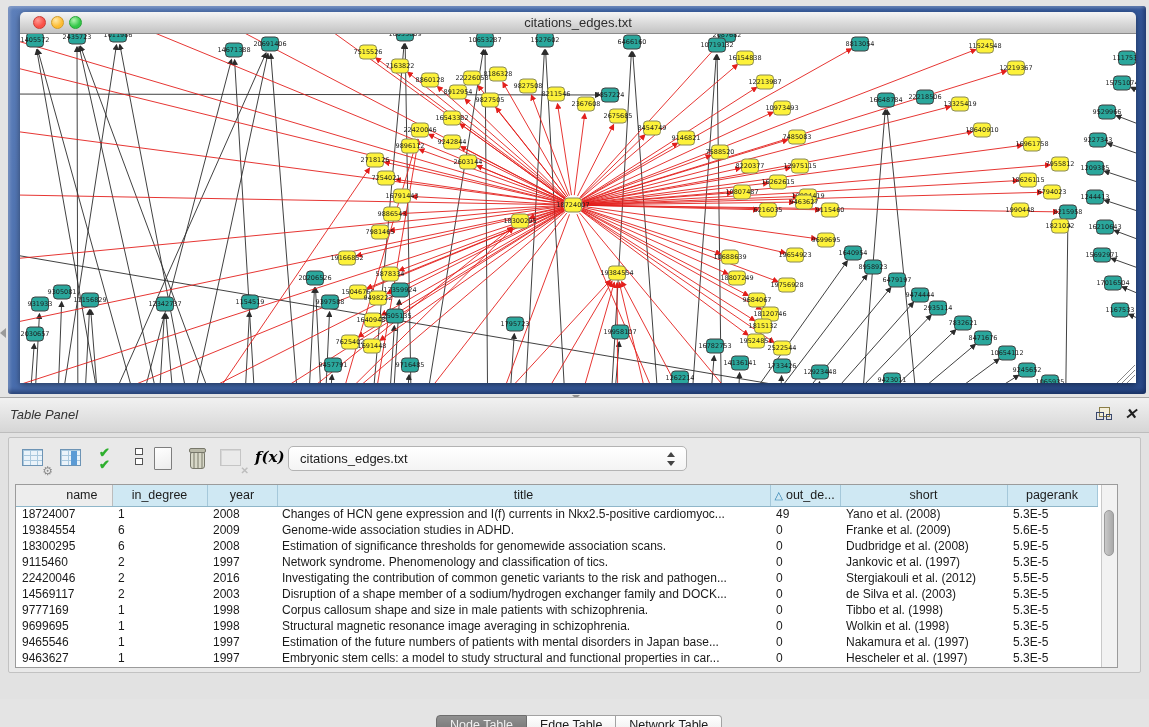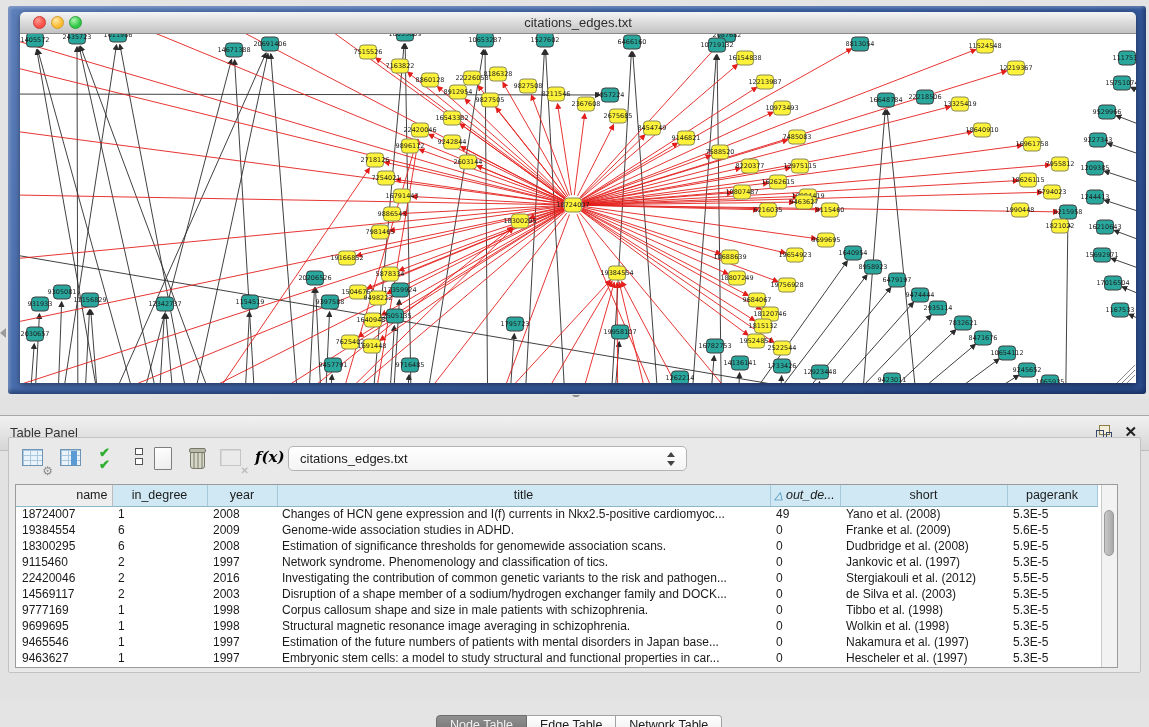--- a/index.html
+++ b/index.html
@@ -27,22 +27,22 @@
   .collapse-arrow{position:absolute;left:0px;top:328px;width:0;height:0;
     border-top:5px solid transparent;border-bottom:5px solid transparent;border-right:6px solid #9a9a9a;}
 
   
   .splitter-handle{position:absolute;left:566px;top:394px;width:16px;height:5px;}
   .splitter-handle::before{content:"";position:absolute;left:6px;top:1px;width:0;height:0;
     border-left:4px solid transparent;border-right:4px solid transparent;border-top:4px solid #8d8d8d;}
 
   
   .table-panel{position:absolute;left:0;top:397px;width:1149px;height:302px;background:#e2e2e2;}
-  .panel-titlebar{position:absolute;left:0;top:18px;width:1149px;height:34px;
-    background:linear-gradient(#f1f1f1,#d6d6d6);border-top:1px solid #a8a8a8;border-bottom:1px solid #bdbdbd;}
+  .panel-titlebar{position:absolute;left:0;top:0;width:1149px;height:34px;
+    background:linear-gradient(#f1f1f1,#d6d6d6);border-top:1px solid #a8a8a8;border-bottom:1px solid #bdbdbd;font-style:italic;}
   .panel-title{position:absolute;left:10px;top:0;line-height:33px;font-size:13px;color:#333;}
   .float-icon{position:absolute;right:38px;top:9px;width:15px;height:14px;}
   .float-icon .sq1{position:absolute;left:3px;top:0;width:9px;height:8px;border:1px solid #8a7d46;background:#f3eeda;}
   .float-icon .sq2{position:absolute;left:0;top:5px;width:6px;height:6px;border:1px solid #39476b;}
   .float-icon .sq3{position:absolute;left:10px;top:7px;width:4px;height:4px;border:1px solid #39476b;}
   .close-x{position:absolute;right:12px;top:6px;font-size:15px;font-weight:bold;color:#1e1e1e;line-height:20px;}
 
   .panel-inner{position:absolute;left:8px;top:40px;width:1131px;height:234px;
     background:#e9e9e9;border:1px solid #c2c2c2;border-radius:2px;}
 
@@ -75,22 +75,22 @@
   .combo-arrows{position:absolute;right:12px;top:4px;width:8px;height:16px;}
   .combo-arrows .up{position:absolute;left:1px;top:1px;width:0;height:0;border-left:4px solid transparent;border-right:4px solid transparent;border-bottom:5px solid #444;}
   .combo-arrows .dn{position:absolute;left:1px;bottom:1px;width:0;height:0;border-left:4px solid transparent;border-right:4px solid transparent;border-top:5px solid #444;}
 
   
   .table-wrap{position:absolute;left:6px;top:46px;width:1103px;height:184px;background:#fff;
     border:1px solid #9b9b9b;box-sizing:border-box;overflow:hidden;}
   table.node-table{border-collapse:collapse;table-layout:fixed;width:1081px;}
   table.node-table th{height:21px;background:#cfe8f3;border-right:1px solid #a5c8da;border-bottom:1px solid #8fb6c9;
     font-size:12.5px;font-weight:normal;color:#1c1c1c;text-align:center;overflow:hidden;white-space:nowrap;padding:0 4px;box-sizing:border-box;}
-  table.node-table th:first-child{background:#ededed;border-right:1px solid #bcbcbc;text-align:right;padding-right:4px;}
-  table.node-table th.sorted{text-align:left;font-style:italic;}
+  table.node-table th:first-child{background:#ededed;border-right:1px solid #bcbcbc;text-align:right;padding-right:14px;}
+  table.node-table th.sorted{text-align:left;}
   .sort-tri{color:#2b7fb0;font-size:11px;margin-right:3px;}
   table.node-table td{height:16px;font-size:12px;color:#1a1a1a;white-space:nowrap;overflow:hidden;
     padding:0 2px 0 6px;box-sizing:border-box;}
   table.node-table td:nth-child(4){padding-left:5px;}
   .vscroll{position:absolute;right:0;top:0;bottom:0;width:15px;background:#f2f2f2;border-left:1px solid #c9c9c9;}
   .vscroll .thumb{position:absolute;left:2px;top:25px;width:10px;height:46px;border-radius:5px;
     background:linear-gradient(90deg,#c9c9c9,#a9a9a9);border:1px solid #9a9a9a;box-sizing:border-box;}
 
   
   .table-tabs{position:absolute;left:427px;top:277px;height:19px;display:flex;}

